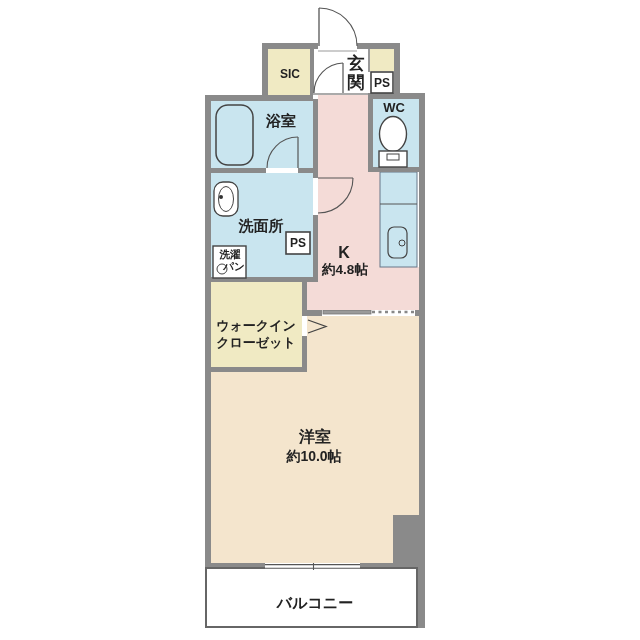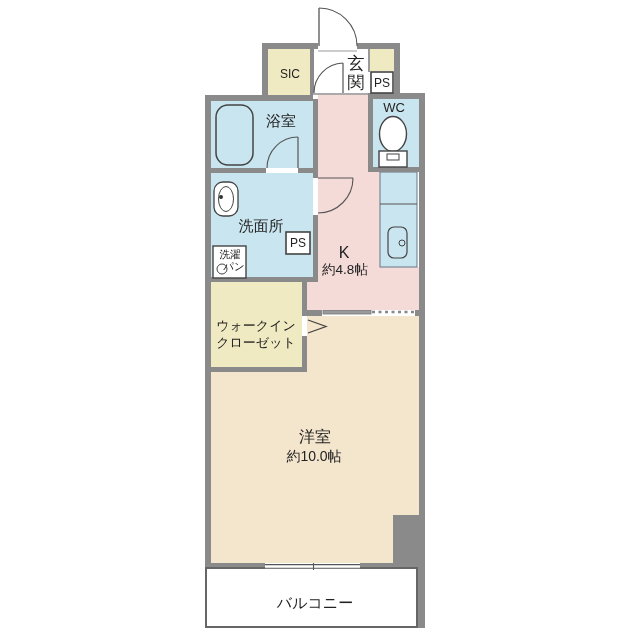--- a/index.html
+++ b/index.html
@@ -1,17 +1,17 @@
 <!DOCTYPE html>
 <html><head>
 <meta charset="utf-8">
 <style>
   html,body{margin:0;padding:0;background:#ffffff;}
   #stage{position:relative;width:640px;height:640px;background:#fff;overflow:hidden;
-         font-family:"Liberation Sans","DejaVu Sans",sans-serif;}
+         font-family:"Liberation Sans","DejaVu Sans",sans-serif;font-weight:bold;}
   svg{position:absolute;left:0;top:0;}
   text{font-family:"Liberation Sans","DejaVu Sans",sans-serif;fill:#222;}
 </style>
 </head>
 <body>
 
 <div id="stage">
 <svg width="640" height="640" viewBox="0 0 640 640">
 
   <g>

